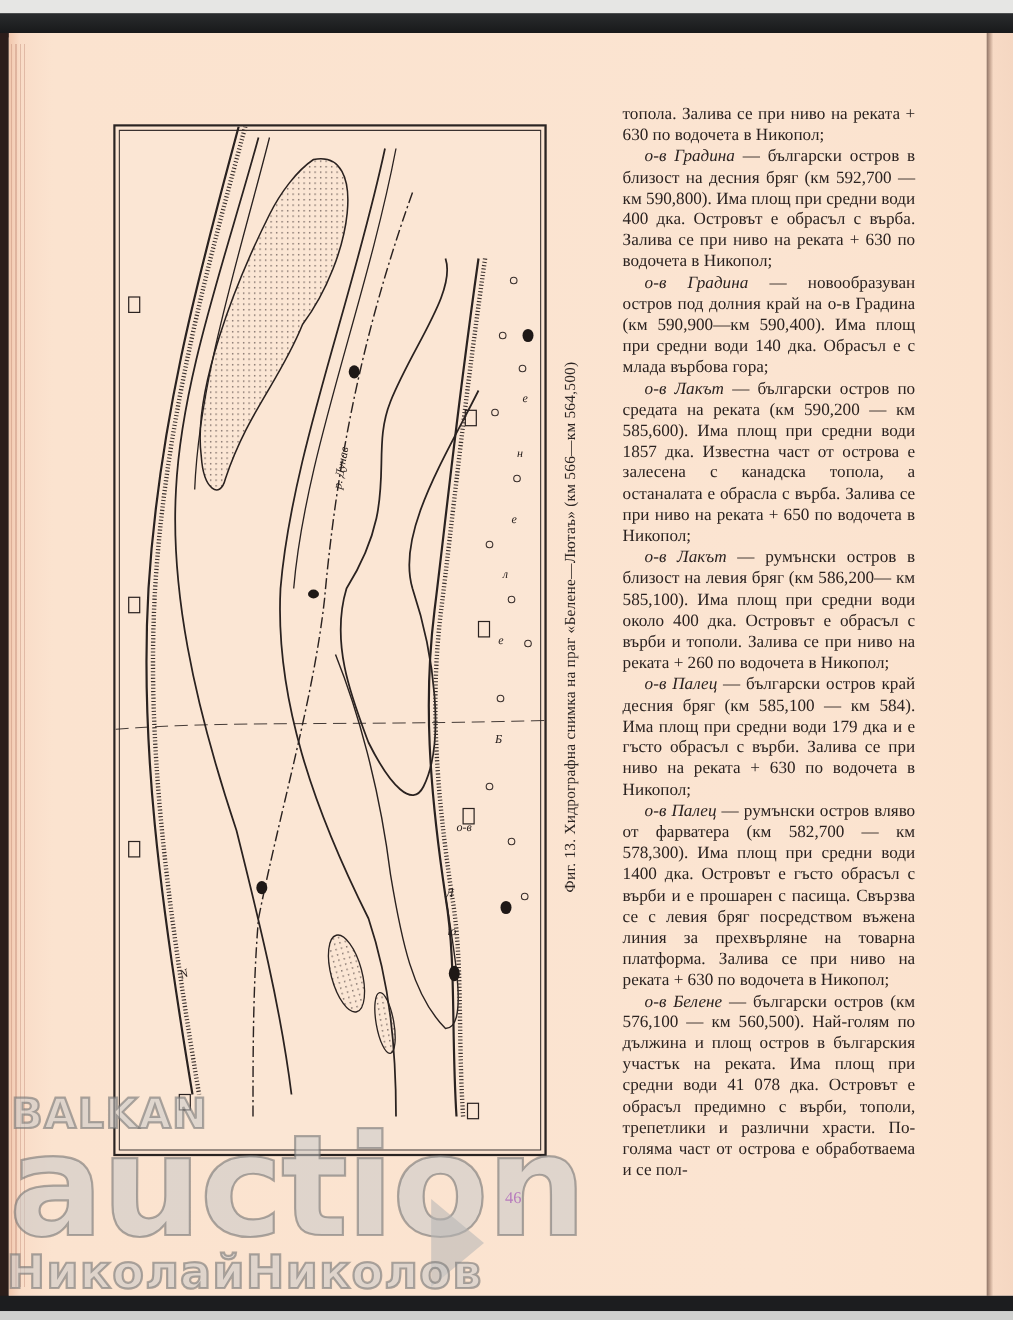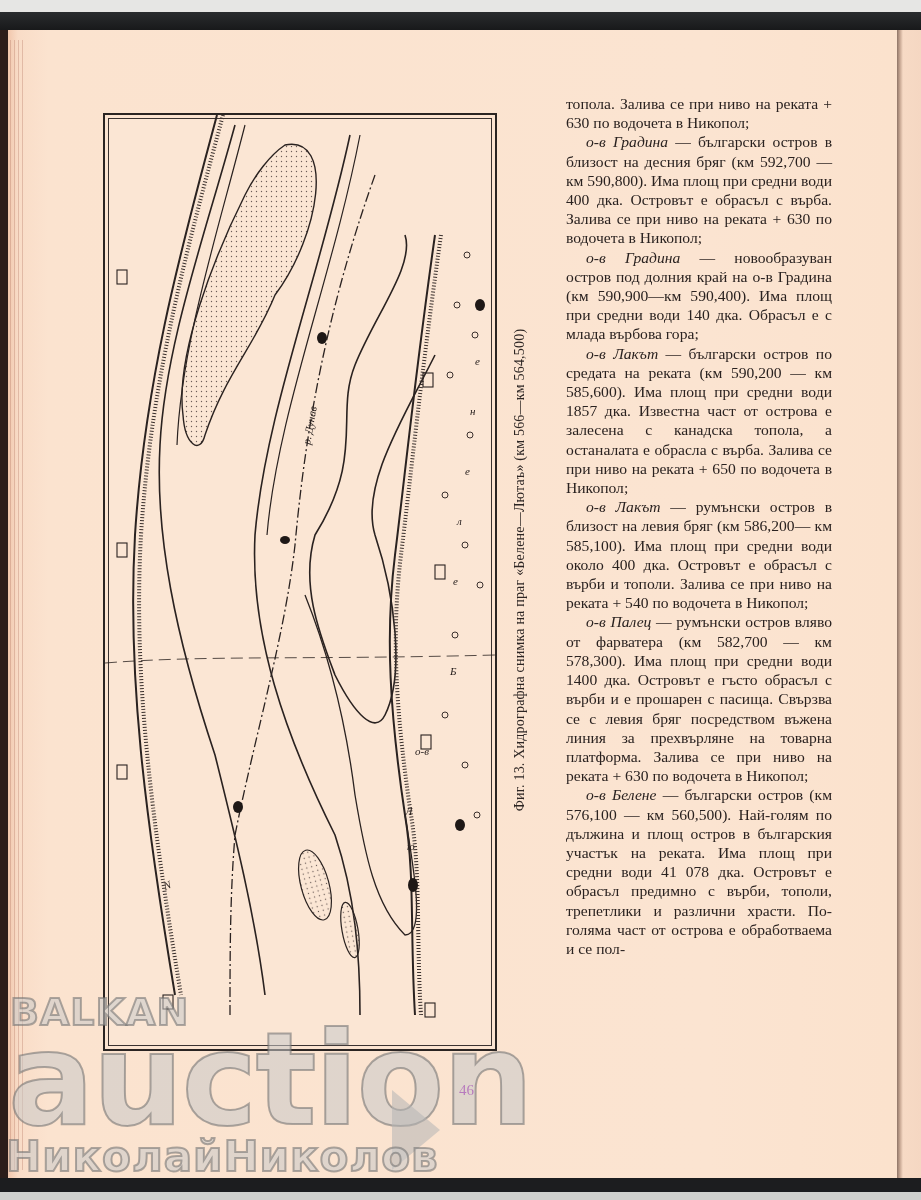--- a/index.html
+++ b/index.html
@@ -173,21 +173,24 @@
   <p class="entry">
     <span class="name">о-в Градина</span><span> — български остров в близост на десния бряг (км 592,700 — км 590,800). Има площ при средни води 400 дка. Островът е обрасъл с върба. Залива се при ниво на реката + 630 по водочета в Никопол;</span>
   </p>
   <p class="entry">
     <span class="name">о-в Градина</span><span> — новообразуван остров под долния край на о-в Градина (км 590,900—км 590,400). Има площ при средни води 140 дка. Обрасъл е с млада върбова гора;</span>
   </p>
   <p class="entry">
     <span class="name">о-в Лакът</span><span> — български остров по средата на реката (км 590,200 — км 585,600). Има площ при средни води 1857 дка. Известна част от острова е залесена с канадска топола, а останалата е обрасла с върба. Залива се при ниво на реката + 650 по водочета в Никопол;</span>
   </p>
   <p class="entry">
-    <span class="name">о-в Лакът</span><span> — румънски остров в близост на левия бряг (км 586,200— км 585,100). Има площ при средни води около 400 дка. Островът е обрасъл с върби и тополи. Залива се при ниво на реката + 540 по водочета в Никопол;</span>
+    <span class="name">о-в Лакът</span><span> — румънски остров в близост на левия бряг (км 586,200— км 585,100). Има площ при средни води около 400 дка. Островът е обрасъл с върби и тополи. Залива се при ниво на реката + 260 по водочета в Никопол;</span>
+  </p>
+  <p class="entry">
+    <span class="name">о-в Палец</span><span> — български остров край десния бряг (км 585,100 — км 584). Има площ при средни води 179 дка и е гъсто обрасъл с върби. Залива се при ниво на реката + 630 по водочета в Никопол;</span>
   </p>
   <p class="entry">
     <span class="name">о-в Палец</span><span> — румънски остров вляво от фарватера (км 582,700 — км 578,300). Има площ при средни води 1400 дка. Островът е гъсто обрасъл с върби и е прошарен с пасища. Свързва се с левия бряг посредством въжена линия за прехвърляне на товарна платформа. Залива се при ниво на реката + 630 по водочета в Никопол;</span>
   </p>
   <p class="entry">
     <span class="name">о-в Белене</span><span> — български остров (км 576,100 — км 560,500). Най-голям по дължина и площ остров в българския участък на реката. Има площ при средни води 41 078 дка. Островът е обрасъл предимно с върби, тополи, трепетлики и различни храсти. По-голяма част от острова е обработваема и се пол-</span>
   </p>
 </div>
 
 <div class="page-number">46</div>

